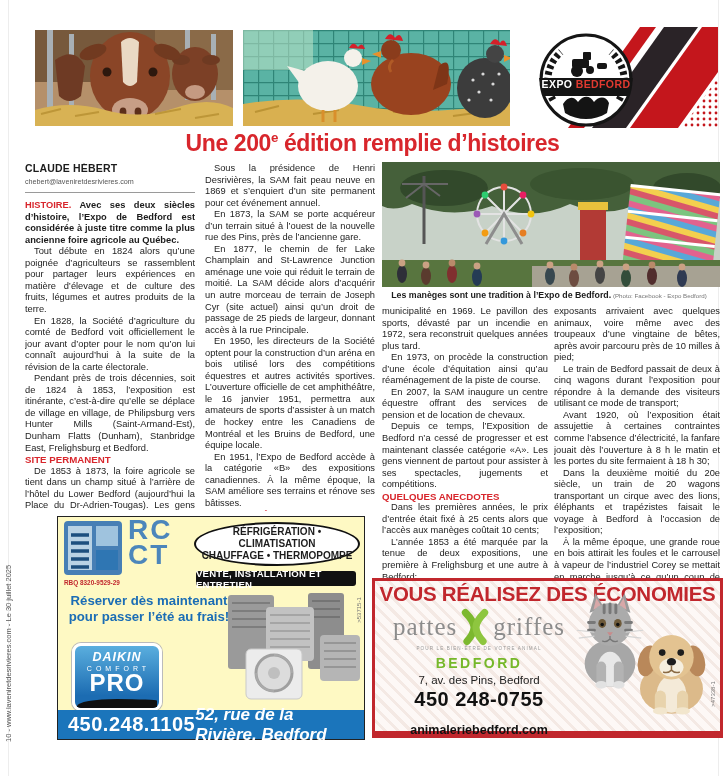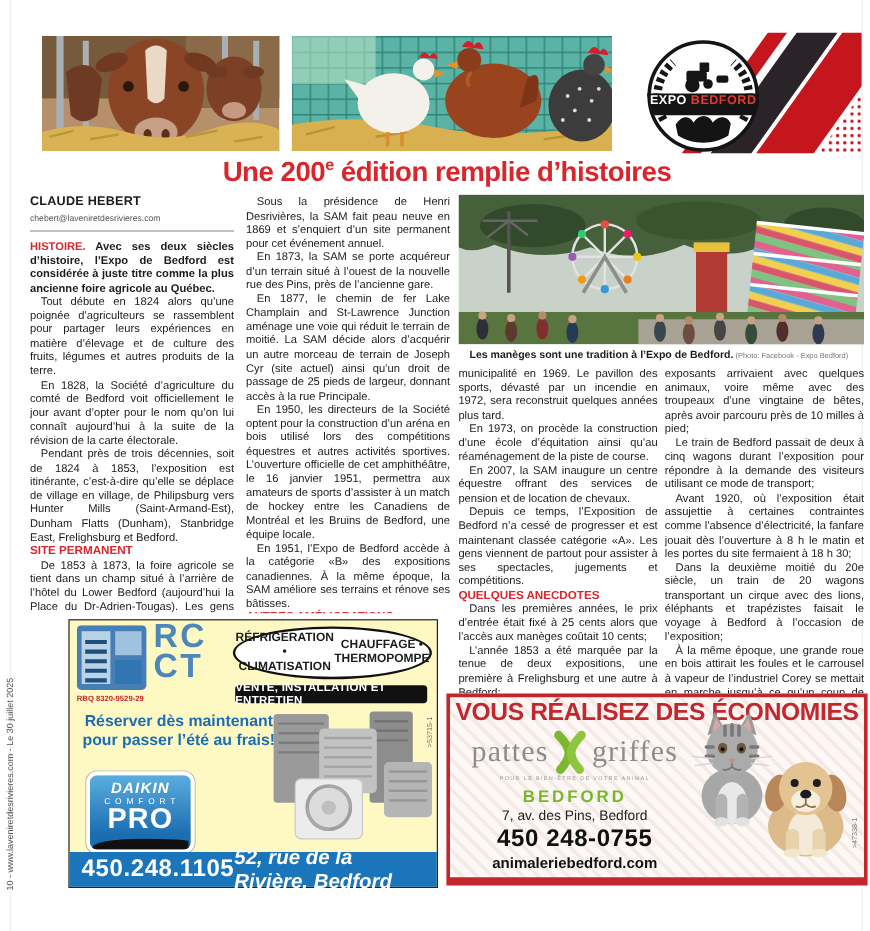--- a/index.html
+++ b/index.html
@@ -32,21 +32,21 @@
   #carnival{position:absolute;left:382px;top:162px;width:338px;height:125px;overflow:hidden;}
   .caption{position:absolute;left:378px;top:290px;width:342px;text-align:center;
         font-size:8.8px;font-weight:bold;line-height:10px;}
   .caption .credit{font-size:6.2px;font-weight:normal;color:#777;}
   
   #rcct{position:absolute;left:57px;top:516px;width:306px;height:222px;
         border:1px solid #222;background:#fef9c3;}
   .rc-letters{position:absolute;left:70px;top:0px;color:#4c86bb;font-weight:bold;
         font-size:28px;line-height:25px;letter-spacing:2px;}
   .rc-oval{position:absolute;left:136px;top:5px;width:162px;height:40px;border:2px solid #111;
-        border-radius:50%;display:flex;flex-direction:row;align-items:center;justify-content:center;
+        border-radius:50%;display:flex;flex-direction:column;align-items:center;justify-content:center;
         font-weight:bold;font-size:10px;line-height:12px;text-align:center;background:#fff;}
   .rc-rbq{position:absolute;left:6px;top:62px;color:#c1272d;font-size:6.4px;font-weight:bold;}
   .rc-banner{position:absolute;left:138px;top:54px;width:160px;height:15px;background:#111;color:#fff;
         font-weight:bold;font-size:9.6px;display:flex;align-items:center;justify-content:center;
         border-radius:3px;letter-spacing:.2px;}
   .rc-promo{position:absolute;left:2px;top:76px;width:178px;text-align:center;color:#1b6db5;
         font-weight:bold;font-size:13.2px;line-height:15.5px;}
   .daikin{position:absolute;left:14px;top:126px;width:84px;height:62px;border-radius:9px;
         background:linear-gradient(180deg,#5aaede 0%,#1c6cb2 80%);border:3px solid #fff;
         box-shadow:0 0 0 1px #bbb;text-align:center;color:#fff;overflow:hidden;}
@@ -68,21 +68,21 @@
   .pg-headline{position:absolute;left:0;right:0;top:1px;text-align:center;color:#c1272d;
         font-weight:bold;font-size:20.5px;letter-spacing:-.3px;}
   .pg-left{position:absolute;left:4px;top:27px;width:200px;display:flex;flex-direction:column;
         align-items:center;text-align:center;}
   .pg-logo-row{display:flex;align-items:center;gap:2px;}
   .pg-logo-word{font-family:"Liberation Serif",serif;font-size:25px;color:#8c8c8c;letter-spacing:1px;}
   .pg-tagline{font-size:4.6px;color:#9a9a9a;letter-spacing:1.1px;margin-top:0px;}
   .pg-city{color:#76b82a;font-weight:bold;font-size:14px;letter-spacing:2.5px;margin-top:4px;}
   .pg-addr{font-size:11.5px;color:#222;margin-top:3px;}
   .pg-phone{font-size:20px;font-weight:bold;color:#111;margin-top:2px;letter-spacing:.5px;}
-  .pg-web{font-size:12.5px;font-weight:bold;color:#111;margin-top:1px;}
+  .pg-web{font-size:12.5px;font-weight:bold;color:#111;margin-top:12px;}
   #kitten{position:absolute;left:196px;top:10px;}
   #puppy{position:absolute;left:252px;top:46px;}
   
   .vfooter{position:absolute;left:4px;top:742px;width:215px;font-size:7.5px;color:#555;
         transform:rotate(-90deg);transform-origin:0 0;white-space:nowrap;}
 </style>
 </head>
 <body>
 
 <div id="page">

